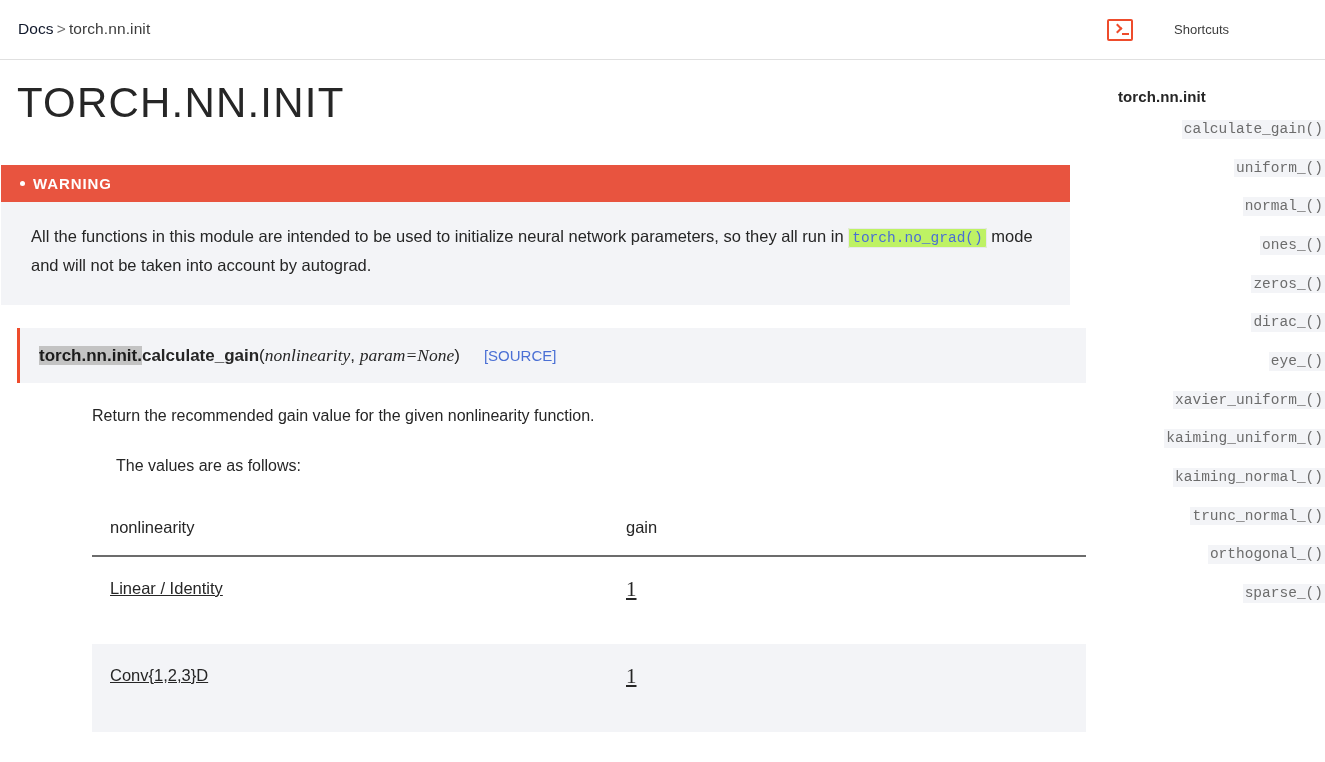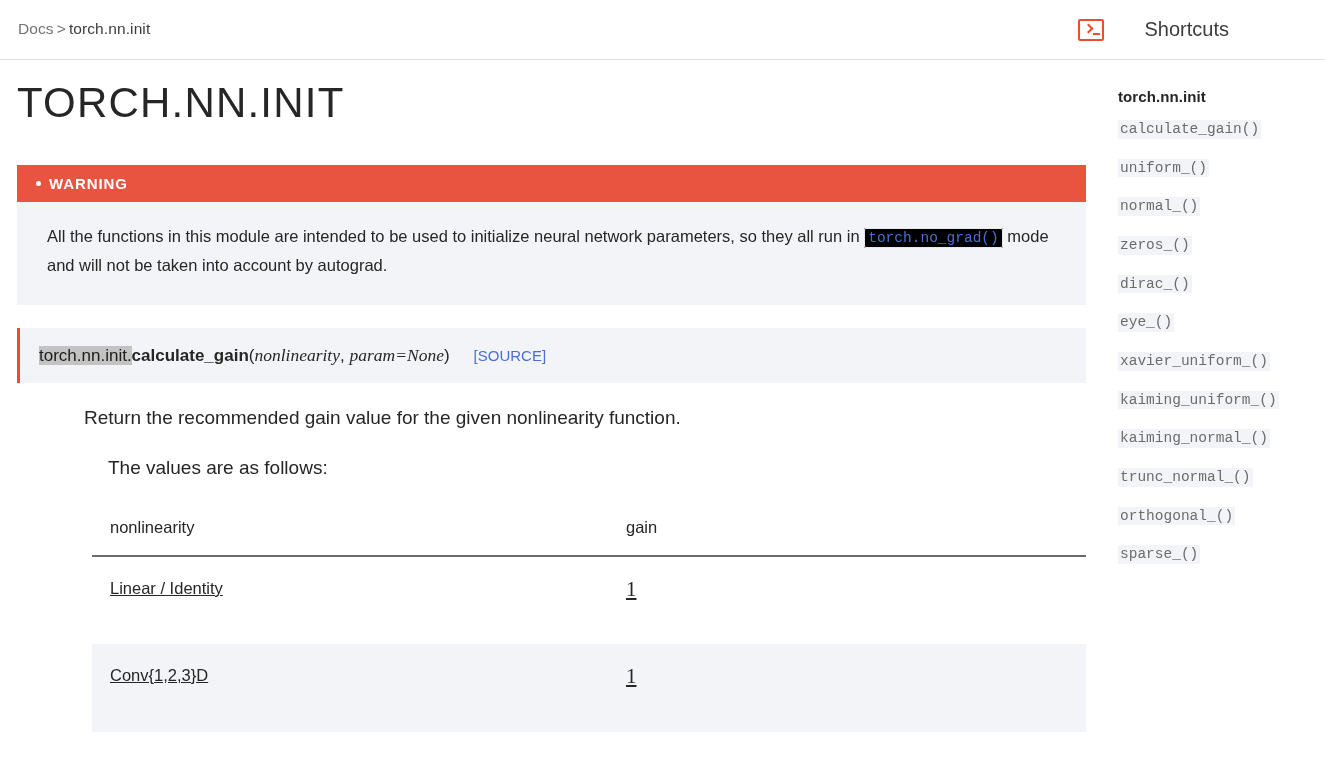--- a/index.html
+++ b/index.html
@@ -26,21 +26,21 @@
   .breadcrumb {
     position: absolute;
     left: 18px;
     top: 20px;
     font-size: 15.5px;
     letter-spacing: .1px;
     white-space: nowrap;
     color: #3c3c3c;
   }
   .breadcrumb .crumb-link {
-    color: #737373;
+    color: #0f172a;
     text-decoration: none;
   }
   .breadcrumb .crumb-sep {
     color: #6c6c6c;
     padding: 0 3px;
   }
   .breadcrumb .crumb-current { color: #3c3c3c; }
 
   .shortcuts-wrap {
     position: absolute;
@@ -71,21 +71,21 @@
   }
   .term-icon .underscore {
     position: absolute;
     left: 13px;
     bottom: 4px;
     width: 7px;
     height: 2px;
     background: #ee4c2c;
   }
   .shortcuts-label {
-    font-size: 20px;
+    font-size: 13px;
     color: #3c3c3c;
     margin-right: 96px;
     white-space: nowrap;
   }
 
   
   .page-title {
     position: absolute;
     left: 17px;
     top: 80px;
@@ -93,21 +93,21 @@
     font-weight: 300;
     letter-spacing: 1.2px;
     color: #262626;
     margin: 0;
     line-height: 1.1;
   }
 
   
   .admonition {
     position: absolute;
-    left: 17px;
+    left: 1px;
     top: 165px;
     width: 1069px;
   }
   .admonition-title {
     background: #e8543f;
     color: #ffffff;
     font-size: 15px;
     font-weight: 600;
     letter-spacing: .9px;
     padding: 10px 14px 10px 32px;
@@ -126,21 +126,21 @@
     background: #f3f4f7;
     padding: 20px 28px 26px 30px;
     font-size: 16.5px;
     line-height: 1.72;
     color: #262626;
   }
   code.inline-code {
     font-family: "Liberation Mono", "DejaVu Sans Mono", monospace;
     font-size: 14.5px;
     color: #4a6fd4;
-    background: #000000;
+    background: #bef264;
     border: 1px solid #e7e8eb;
     padding: 1px 3px;
     border-radius: 2px;
     white-space: nowrap;
   }
 
   
   .sig-block {
     position: absolute;
     left: 17px;
@@ -149,41 +149,41 @@
     background: #f3f4f7;
     border-left: 3px solid #ee4c2c;
     padding: 17px 0 17px 19px;
     font-size: 17px;
     color: #262626;
     white-space: nowrap;
   }
   .sig-prefix {
     background: #c3c3c3;
     color: #1c1c1c;
-    font-weight: 400;
+    font-weight: 700;
   }
   .sig-name { font-weight: 700; }
   .sig-paren { color: #262626; }
   .sig-param {
     font-style: italic;
     font-family: "Liberation Serif", serif;
     font-size: 17.5px;
   }
   .sig-source {
     color: #4a6fd4;
     text-decoration: none;
     font-size: 15px;
     margin-left: 24px;
   }
 
   
   .desc {
     position: absolute;
-    left: 84px;
-    font-size: 19px;
+    left: 92px;
+    font-size: 16px;
     color: #262626;
     line-height: 1.5;
   }
   .desc-1 { top: 404px; }
   .desc-2 { top: 454px; margin-left: 24px; }
 
   
   .gain-table {
     position: absolute;
     left: 92px;
@@ -235,21 +235,21 @@
     font-family: "Liberation Mono", "DejaVu Sans Mono", monospace;
     font-size: 14.5px;
     color: #6c6c6c;
     background: #f3f4f7;
     text-decoration: none;
     padding: 1px 2px;
     margin-bottom: 19px;
     white-space: nowrap;
     line-height: 1.15;
   }
-  .rightbar-item { display: block; }
+  .rightbar-item { display: block; text-align: right; }
 </style>
 </head>
 <body>
 
 <div class="header">
   <div class="breadcrumb">
     <a href="#" class="crumb-link">Docs</a><span class="crumb-sep">&gt;</span><span class="crumb-current">torch.nn.init</span>
   </div>
 
   <div class="shortcuts-wrap">
@@ -300,20 +300,21 @@
     </tr>
   </tbody>
 </table>
 
 <div class="rightbar">
   <div class="rightbar-title">torch.nn.init</div>
   <div>
     <span class="rightbar-item"><a href="#" class="rightbar-link">calculate_gain()</a></span>
     <span class="rightbar-item"><a href="#" class="rightbar-link">uniform_()</a></span>
     <span class="rightbar-item"><a href="#" class="rightbar-link">normal_()</a></span>
+    <span class="rightbar-item"><a href="#" class="rightbar-link">ones_()</a></span>
     <span class="rightbar-item"><a href="#" class="rightbar-link">zeros_()</a></span>
     <span class="rightbar-item"><a href="#" class="rightbar-link">dirac_()</a></span>
     <span class="rightbar-item"><a href="#" class="rightbar-link">eye_()</a></span>
     <span class="rightbar-item"><a href="#" class="rightbar-link">xavier_uniform_()</a></span>
     <span class="rightbar-item"><a href="#" class="rightbar-link">kaiming_uniform_()</a></span>
     <span class="rightbar-item"><a href="#" class="rightbar-link">kaiming_normal_()</a></span>
     <span class="rightbar-item"><a href="#" class="rightbar-link">trunc_normal_()</a></span>
     <span class="rightbar-item"><a href="#" class="rightbar-link">orthogonal_()</a></span>
     <span class="rightbar-item"><a href="#" class="rightbar-link">sparse_()</a></span>
   </div>

